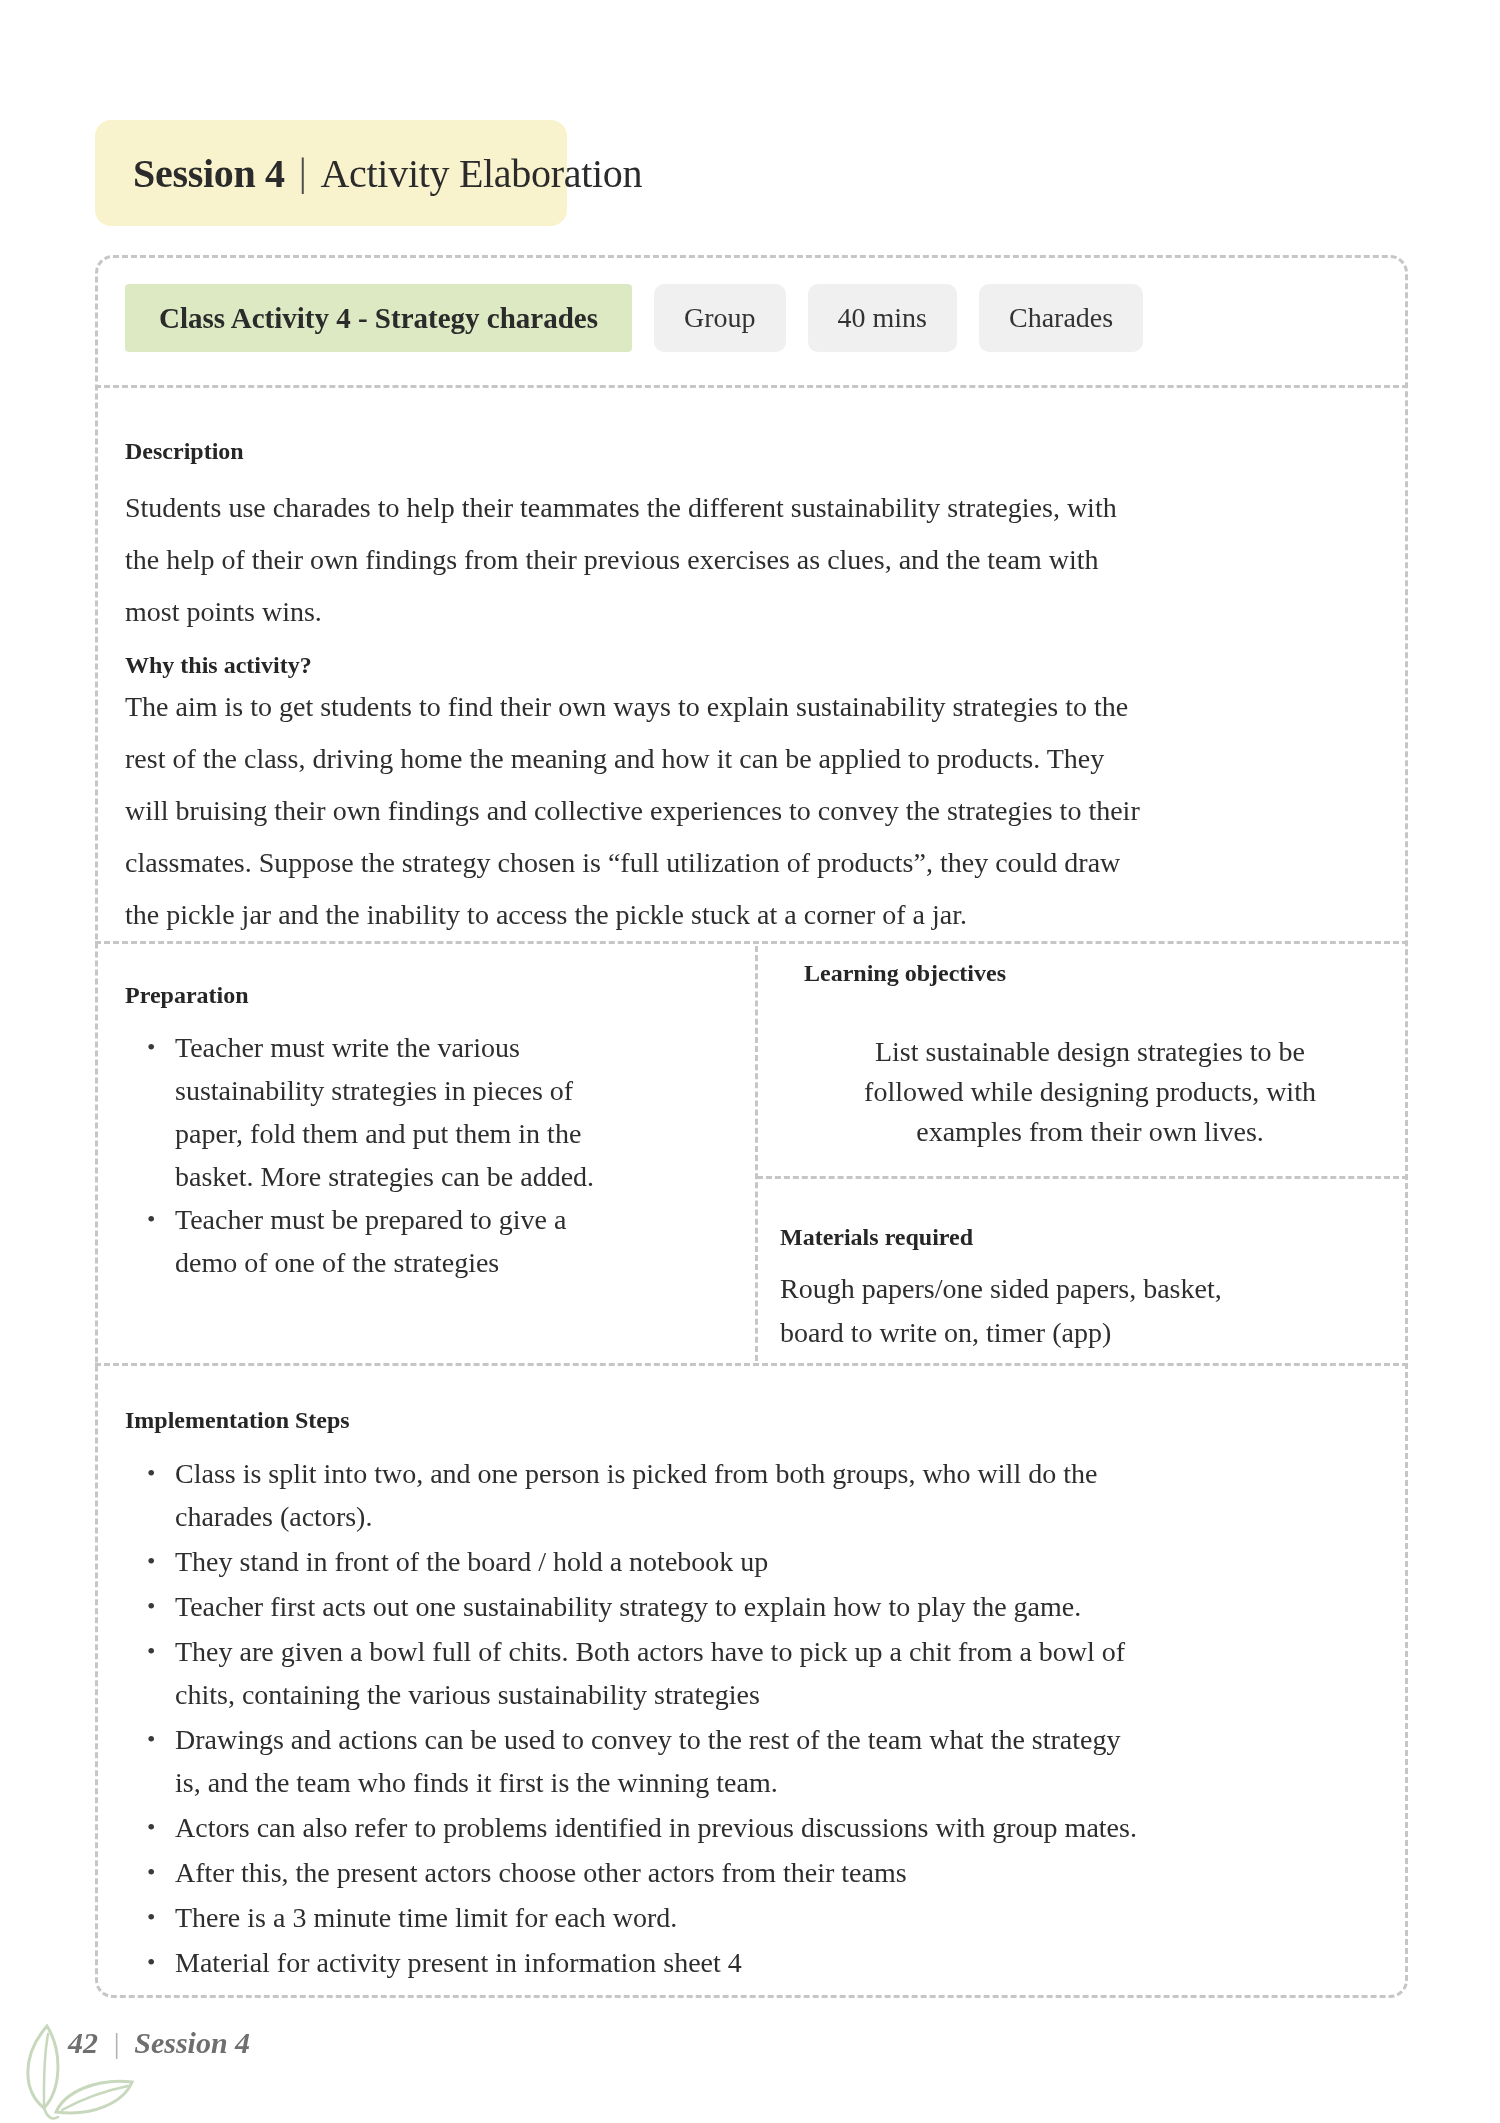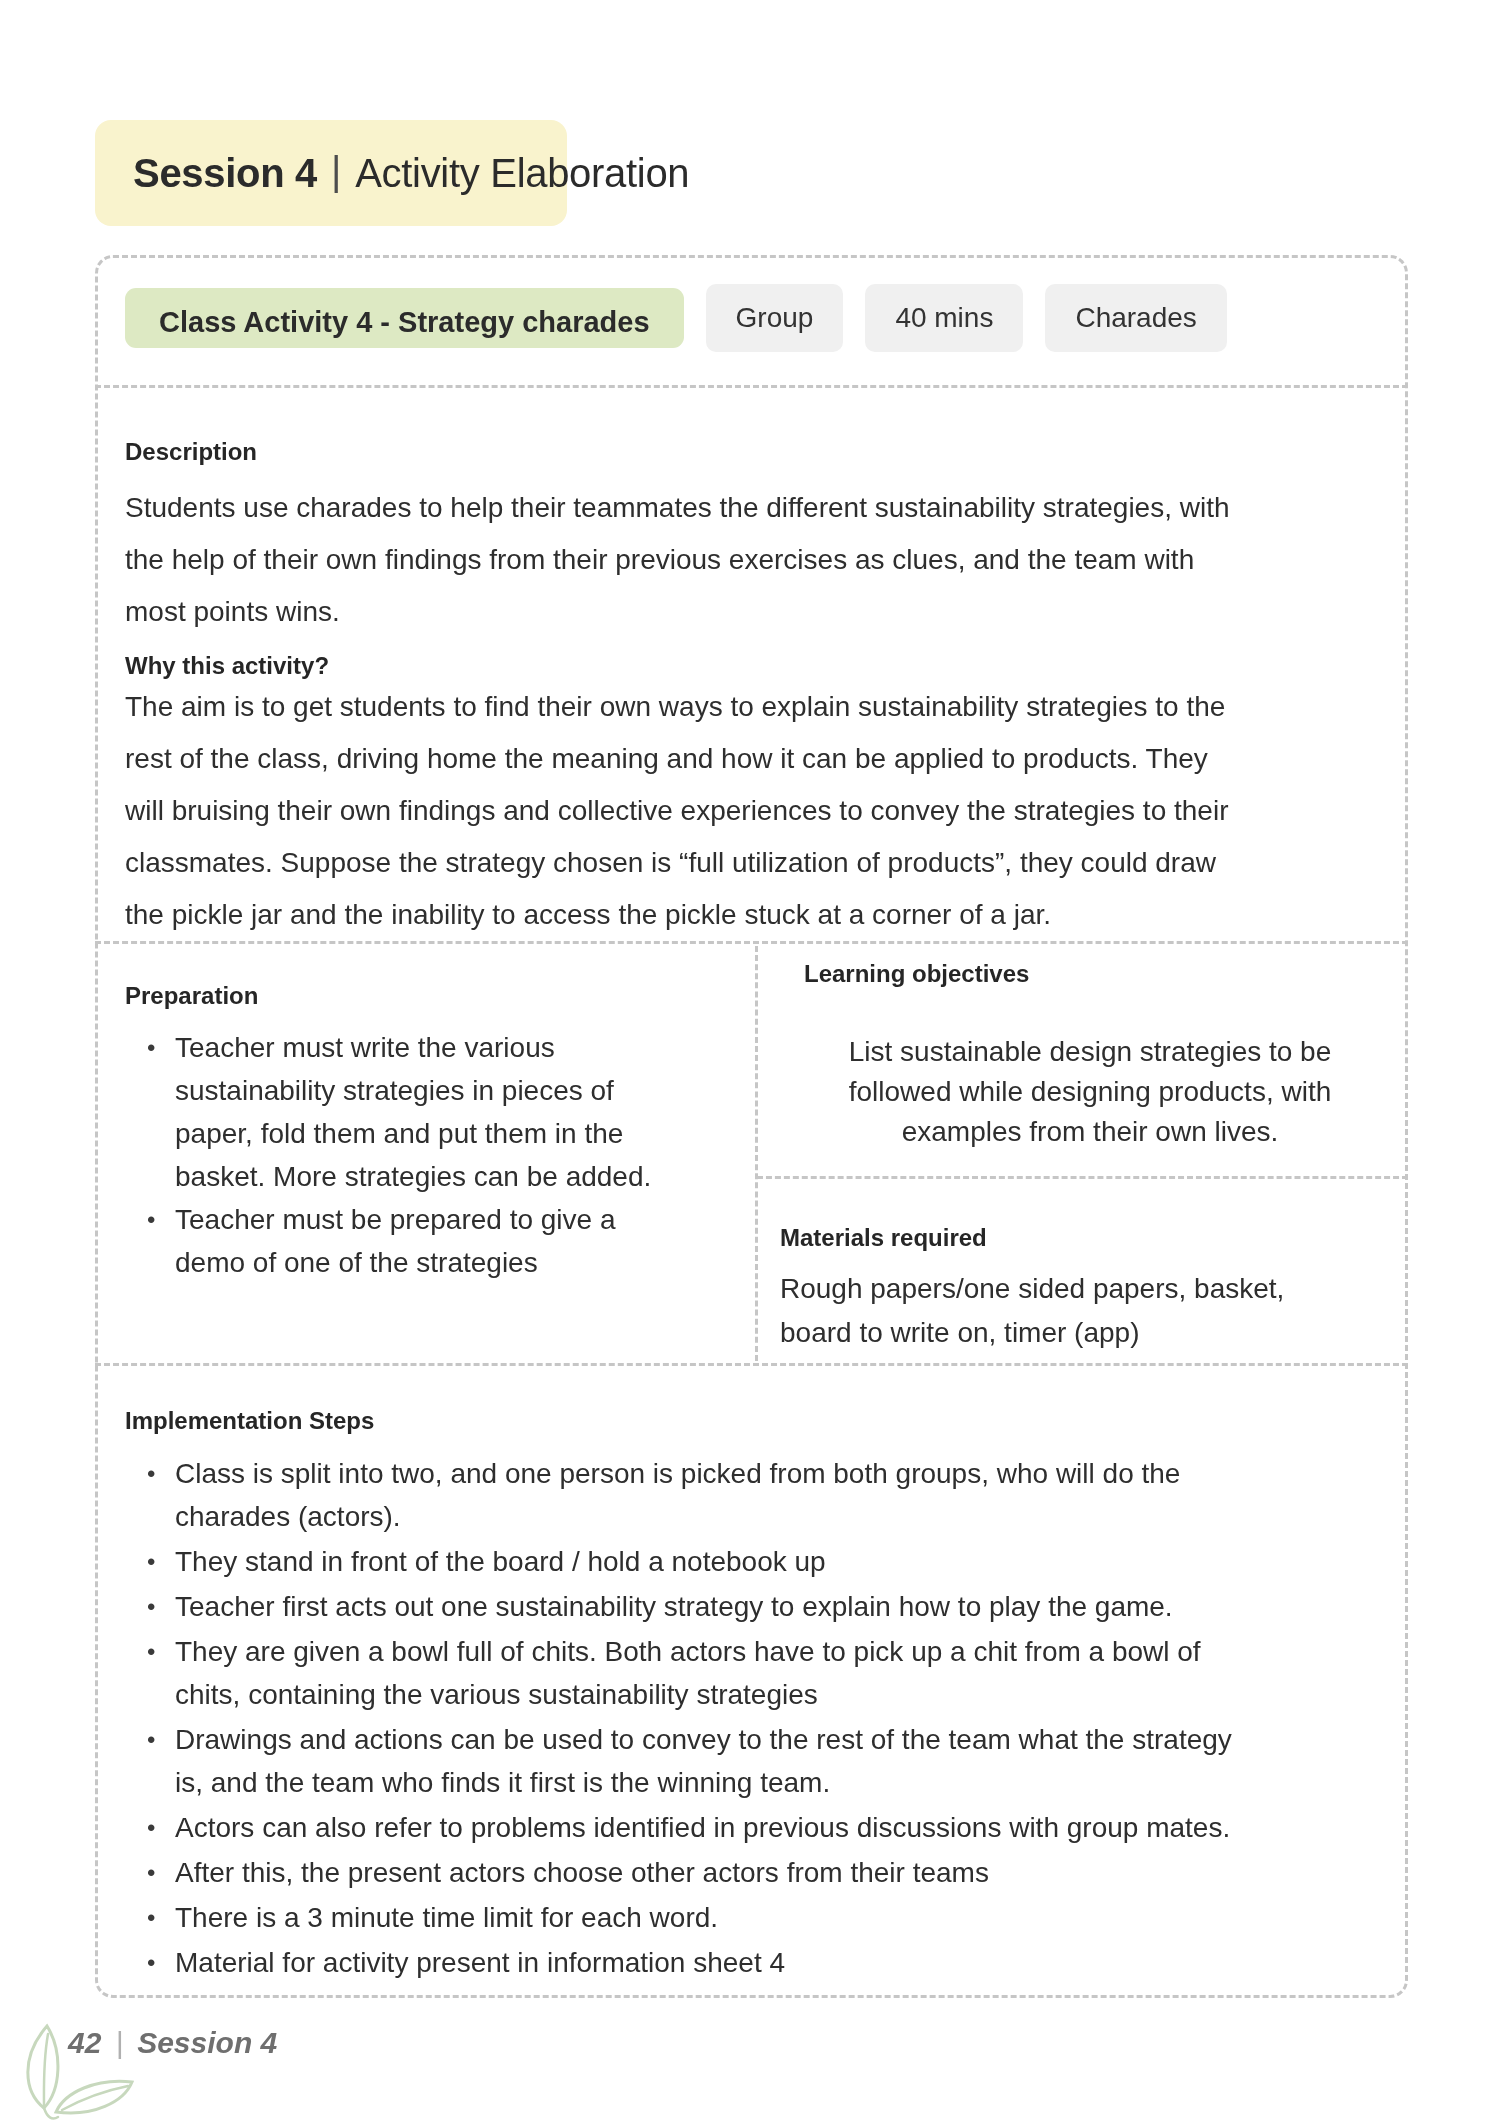--- a/index.html
+++ b/index.html
@@ -1,21 +1,21 @@
 <!DOCTYPE html>
 <html><head>
 <meta charset="utf-8">
 <style>
   html, body { margin: 0; padding: 0; background: #ffffff; }
   .page {
     position: relative;
     width: 1500px;
     height: 2123px;
     background: #ffffff;
-    font-family: Liberation Sans, sans-serif;
+    font-family: Liberation Serif, serif;
     color: #2e2e2e;
     overflow: hidden;
   }
 
   
   .title-box {
     position: absolute;
     left: 95px; top: 120px;
     width: 472px; height: 106px;
     background: #f9f3cd;
@@ -53,22 +53,22 @@
   .header-row {
     position: absolute;
     left: 125px; top: 284px;
     height: 68px;
     display: flex;
     align-items: center;
     gap: 22px;
   }
   .pill {
     background: #dde9c3;
-    border-radius: 11px;
-    height: 60px;
+    border-radius: 4px;
+    height: 68px;
     line-height: 68px;
     padding: 0 34px;
     font-size: 29px;
     font-weight: 700;
     color: #2b2b2b;
     white-space: nowrap;
   }
   .badge {
     background: #f0f0f0;
     border-radius: 10px;

